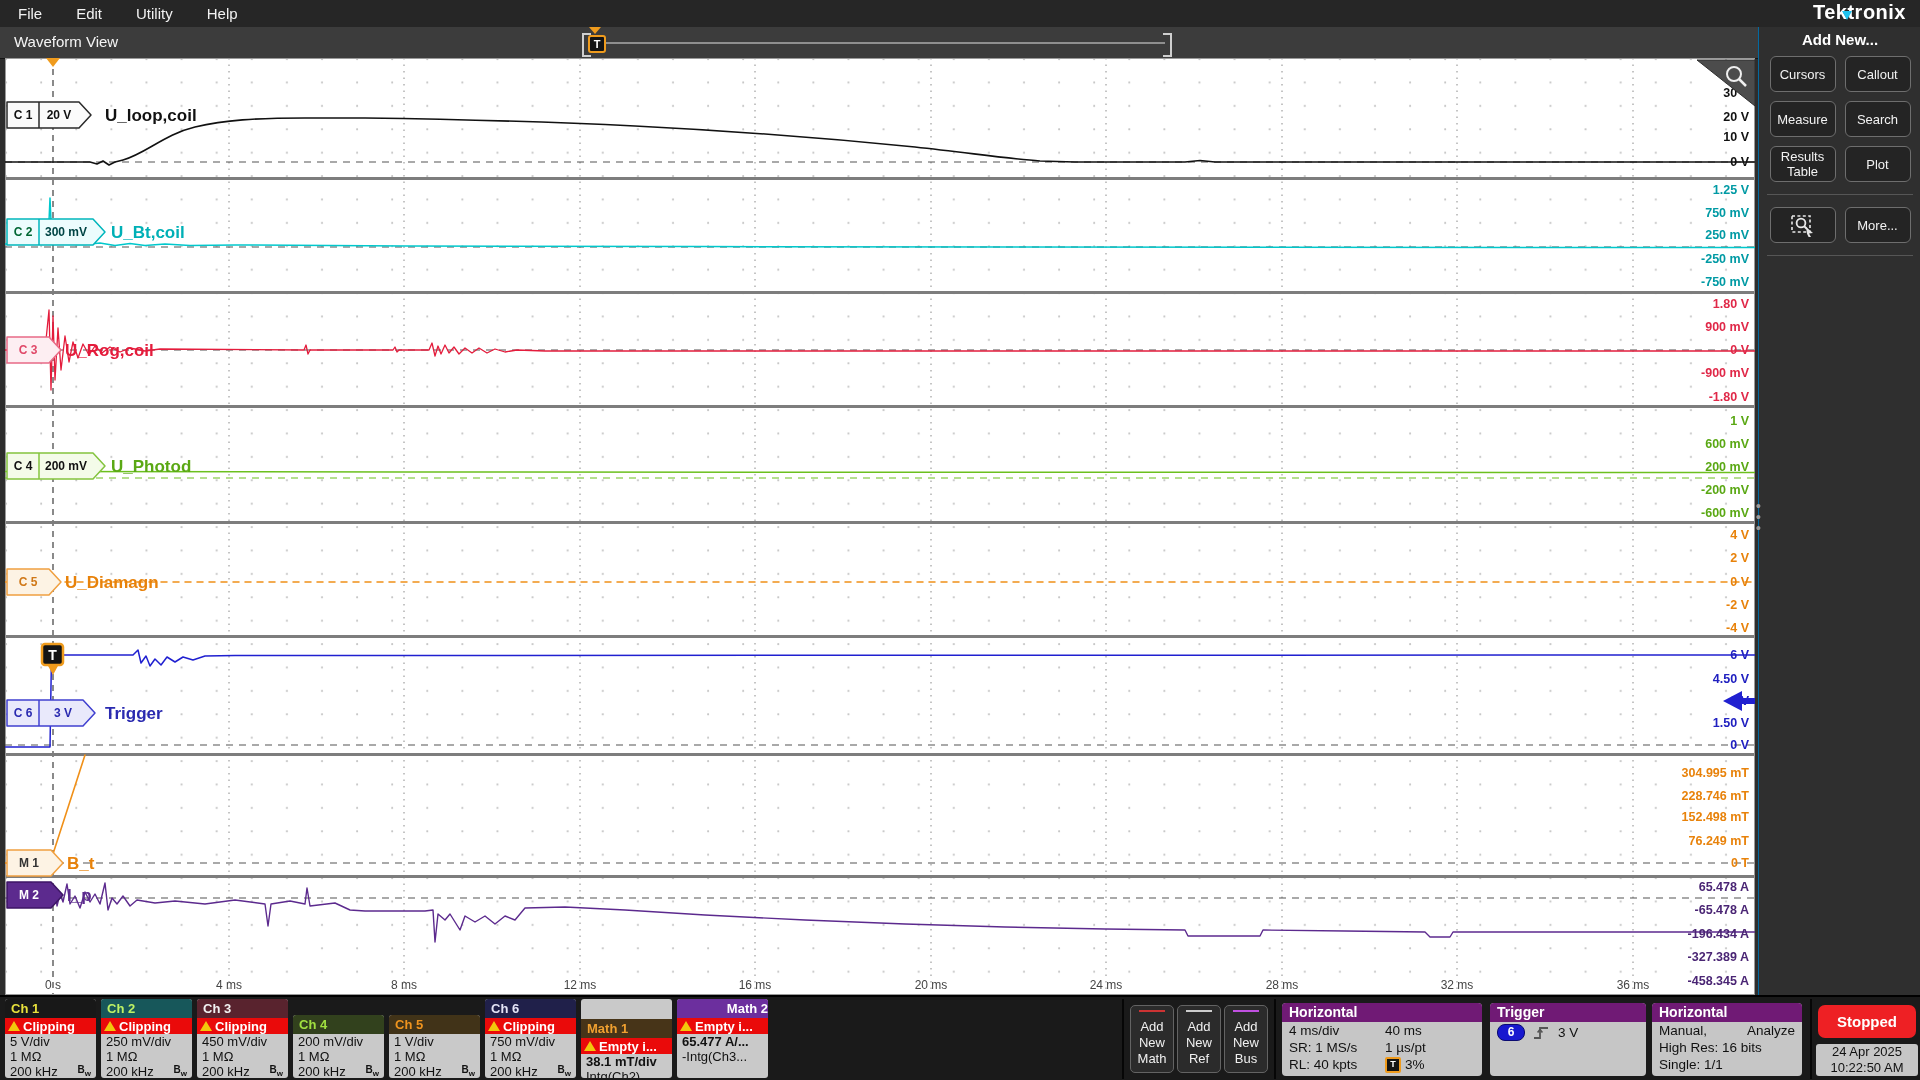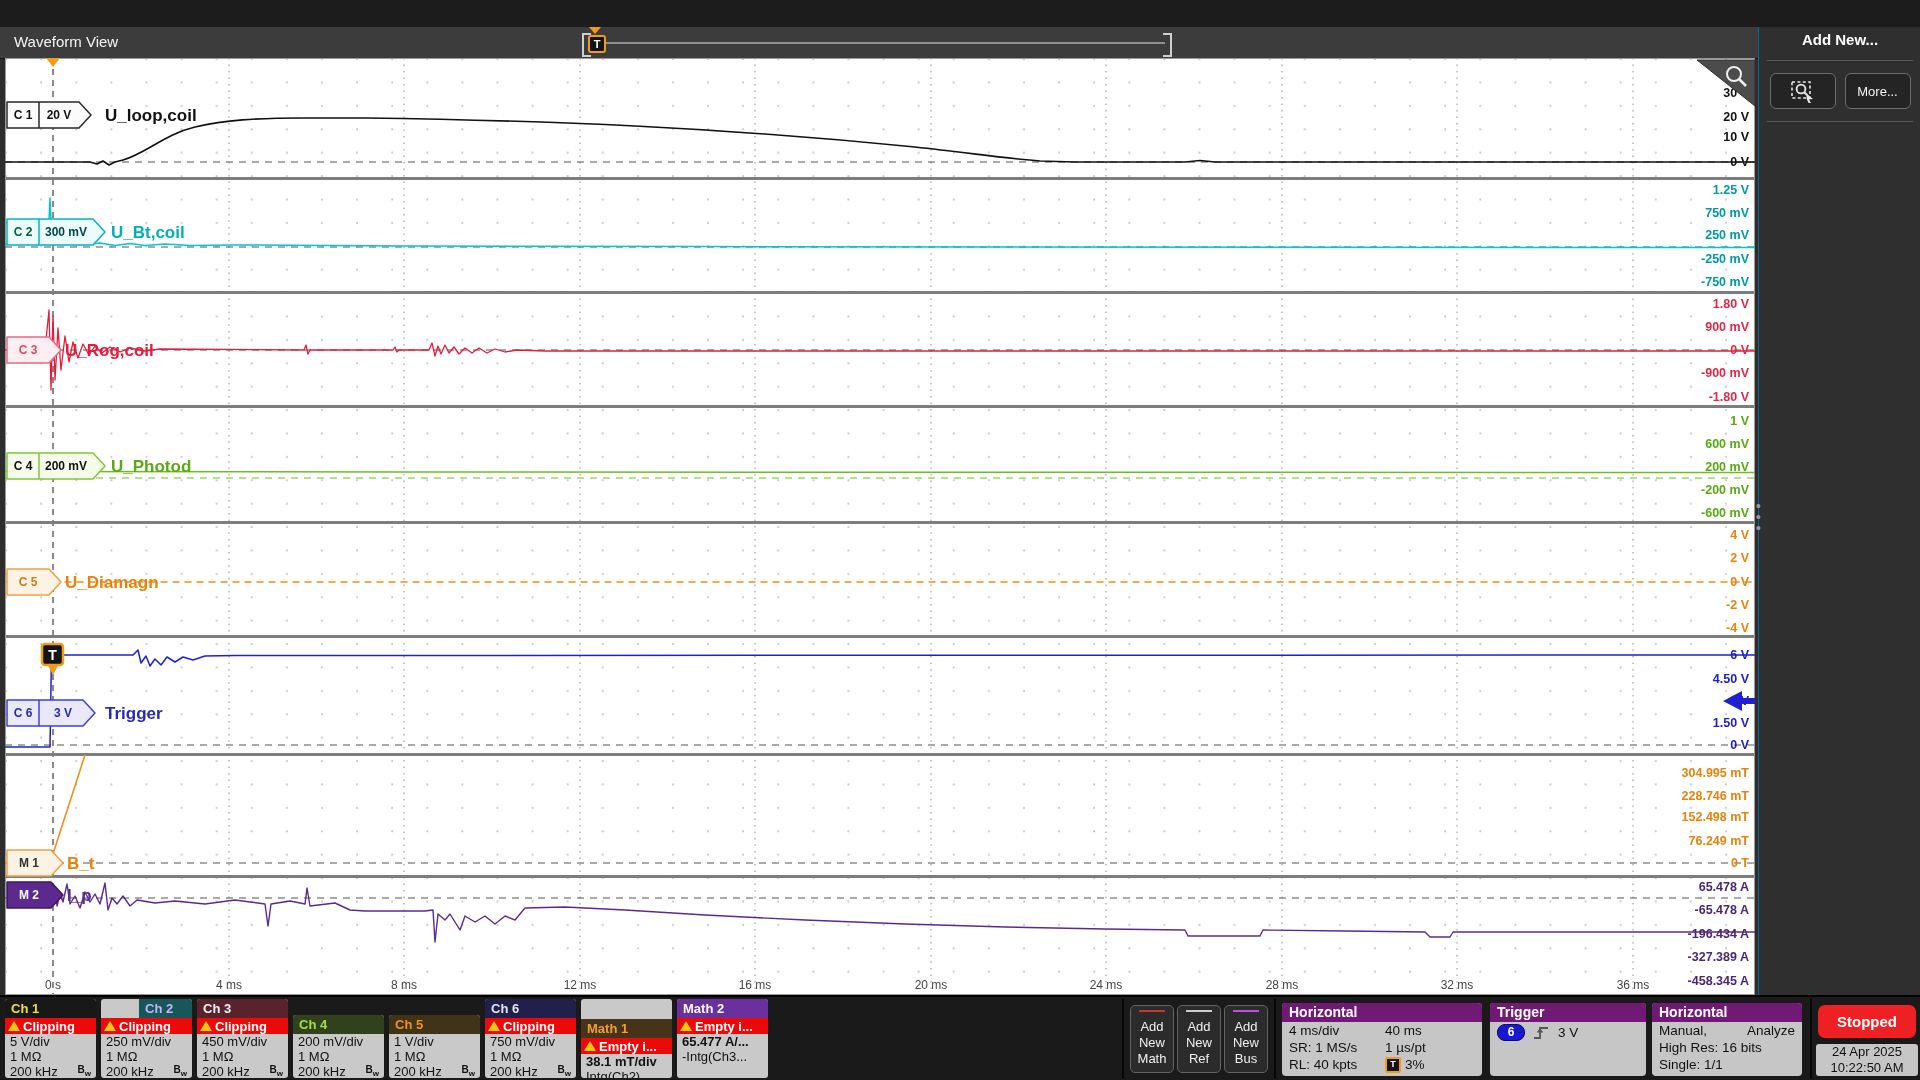--- a/index.html
+++ b/index.html
@@ -42,44 +42,53 @@
            font-size:13px;color:#111;}
   .chbadge.short{top:18px;height:63px;}
   .chhead{height:19px;line-height:19px;padding-left:6px;font-weight:bold;font-size:13px;}
   .clip{height:16px;background:#ea0a0a;color:#fff;font-weight:bold;display:flex;align-items:center;padding-left:3px;gap:3px;font-size:13px;}
   .tri{width:0;height:0;border-left:6px solid transparent;border-right:6px solid transparent;border-bottom:10px solid #f2c70c;}
   .chrow{height:15px;line-height:15px;padding:0 5px;white-space:nowrap;}
   .bwrow{display:flex;justify-content:space-between;align-items:center;}
   .bw{font-size:10px;font-weight:bold;}
   .bw sub{font-size:8px;}
   .bold{font-weight:bold;}
-  .h-ch1{background:#181818;color:#e8e13c;} .h-ch2{background:#17575a;color:#c4b5fd;margin-left:38px;}
+  .h-ch1{background:#181818;color:#e8e13c;} .h-ch2{background:#17575a;color:#bef264;}
   .h-ch3{background:#59232e;color:#f2f2f2;} .h-ch4{background:#32411d;color:#a0e040;}
   .h-ch5{background:#413318;color:#f0941e;} .h-ch6{background:#20204a;color:#e4e4f6;}
-  .h-m1{background:#473418;color:#f0a030;margin-top:20px;}  .h-m2{background:#6c2f9e;color:#fff;}
+  .h-m1{background:#473418;color:#f0a030;margin-top:20px;}  .h-m2{background:#6c2f9e;color:#fff;text-align:right;}
   .addbtn{position:absolute;top:8px;width:44px;height:68px;background:#2b2b2b;border:1px solid #636363;border-radius:5px;
           color:#f0f0f0;font-size:13px;line-height:16px;text-align:center;padding-top:13px;box-sizing:border-box;}
   .addbtn .strip{position:absolute;left:8px;right:8px;top:4px;height:2px;}
   .panel{position:absolute;top:6px;height:73px;background:#c6c6c6;border-radius:4px;overflow:hidden;font-size:13.5px;color:#111;}
   .phead{height:19px;line-height:19px;background:#701a75;color:#fff;font-weight:bold;padding-left:7px;font-size:14px;}
   .prow{height:17px;line-height:17px;padding:0 7px;display:flex;}
   .prow .c1{width:96px;} .prow .c2{flex:1;display:flex;align-items:center;gap:4px;}
   .pill{display:inline-block;min-width:26px;height:15px;line-height:15px;background:#1818cf;color:#fff;font-weight:bold;
         font-size:12px;text-align:center;border-radius:8px;border:1px solid #0a0a70;}
   .tmini{width:12px;height:12px;font-size:9px;border-width:2px;border-radius:2px;}
   .stopped{position:absolute;left:1818px;top:8px;width:98px;height:33px;background:#ee2024;border-radius:7px;
            color:#fff;font-weight:bold;font-size:15px;display:flex;align-items:center;justify-content:center;}
   .datetime{position:absolute;left:1816px;top:47px;width:102px;height:32px;background:#c6c6c6;border-radius:3px;
             font-size:13px;color:#111;text-align:center;line-height:16px;}
 </style>
 </head>
 <body>
 
 <div class="screen">
 
+  <div class="menubar">
+    <div class="mitem">File</div>
+    <div class="mitem">Edit</div>
+    <div class="mitem">Utility</div>
+    <div class="mitem">Help</div>
+    <div class="logo">
+      <span>Tektronix</span><span class="wedge"></span>
+    </div>
+  </div>
 
   <div class="waveview">
     <div class="tabbar">
       <div class="tabtitle">Waveform View</div>
       <div class="recview">
         <div class="lbr"></div>
         <div class="line"></div>
         <div class="rbr"></div>
         <div class="ttri"></div>
         <div class="tbox">T</div>
@@ -284,20 +293,28 @@
           <polygon points="1692,2 1750,2 1750,48" fill="#4c4c4c" stroke="#2e2e2e"></polygon>
           <circle cx="1729" cy="16" r="7" fill="none" stroke="#efefef" stroke-width="2"></circle>
           <line x1="1734" y1="21" x2="1741" y2="28" stroke="#efefef" stroke-width="2.5"></line>
         </g>
       </svg>
     </div>
   </div>
 
   <div class="sidebar">
     <div class="sb-title">Add New...</div>
+    <div class="sb-grid">
+      <div class="sb-btn">Cursors</div>
+      <div class="sb-btn">Callout</div>
+      <div class="sb-btn">Measure</div>
+      <div class="sb-btn">Search</div>
+      <div class="sb-btn">Results Table</div>
+      <div class="sb-btn">Plot</div>
+    </div>
     <div class="sb-div"></div>
     <div class="sb-grid">
       <div class="sb-btn">
         <svg width="26" height="24" viewBox="0 0 26 24">
           <rect x="2" y="3" width="18" height="16" fill="none" stroke="#e8e8e8" stroke-width="1.6" stroke-dasharray="3 2.4"></rect>
           <circle cx="11" cy="10" r="4.4" fill="none" stroke="#e8e8e8" stroke-width="1.8"></circle>
           <line x1="14" y1="13" x2="17" y2="16" stroke="#e8e8e8" stroke-width="2"></line>
           <polygon points="16,14 23,20 19,20.5 21,24 18.6,24 17,20.8" fill="#e8e8e8"></polygon>
         </svg>
       </div>

